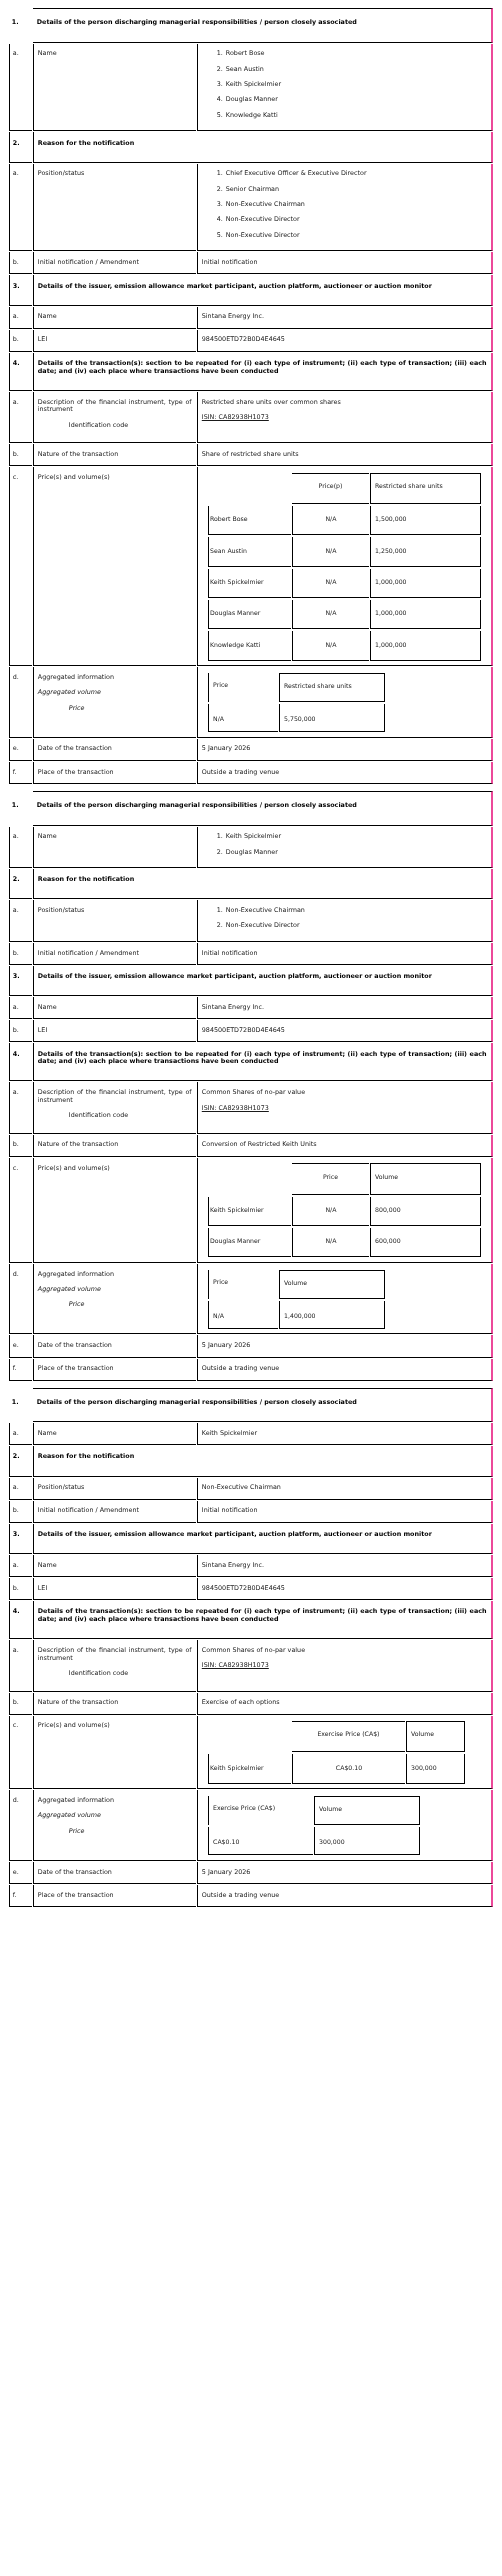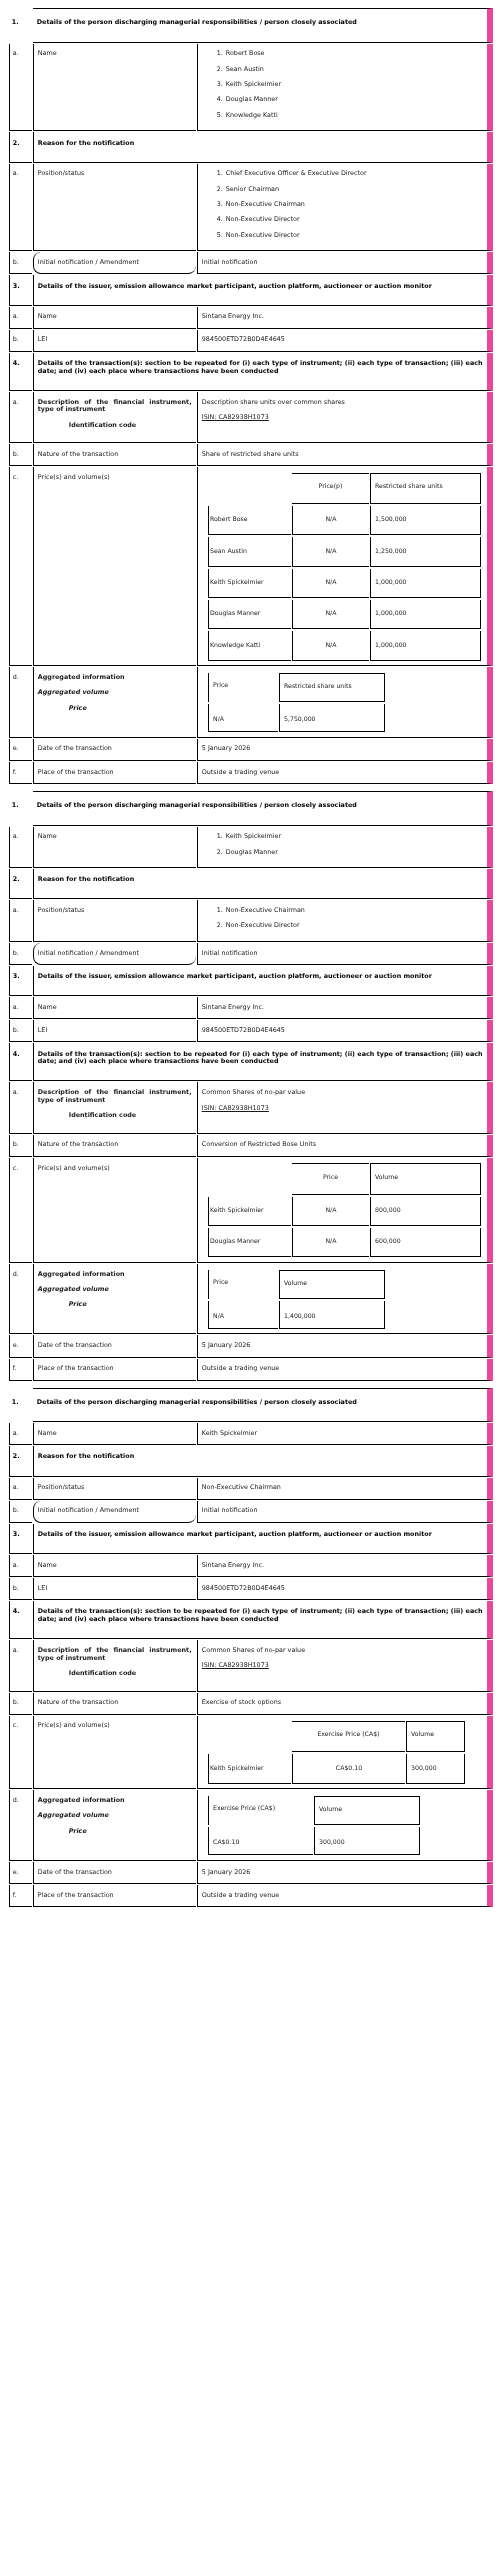--- a/index.html
+++ b/index.html
@@ -20,34 +20,34 @@
   table.pdmr col.c-num { width: 23px; }
   table.pdmr col.c-label { width: 163px; }
   table.pdmr col.c-val { width: auto; }
   table.pdmr td {
     vertical-align: top;
     padding: 6.7px 4.1px 6.7px 4.1px;
     line-height: 7.7px;
     border-left: 1px solid #000;
     border-bottom: 1.3px solid #000;
   }
-  table.pdmr td.last { border-right: 6px solid #ec4899; }
+  table.pdmr td.last { border-right: 2px solid #ec4899; }
   table.pdmr td.num { padding-left: 3.1px; padding-right: 2.1px; }
   tr.sec-head td { font-weight: bold; color: #000; padding-top: 7.2px; padding-bottom: 14.4px; }
   tr.sec-head td.num { font-weight: bold; }
   tr.sec-head.first td.num { border-left: none; border-bottom: none; padding-top: 11.3px; }
   tr.sec-head.first td.ttl { border-top: 1.3px solid #000; border-left: none; padding-top: 10.3px; }
-  .justify { text-align: justify; border-radius: 8px; }
+  .justify { text-align: justify; }
   .ttl-text { text-align: justify; }
   ol.vlist { margin: 0; padding-left: 23px; }
   ol.vlist li { margin: 0 0 7.7px 0; padding-left: 1px; }
   ol.vlist li:last-child { margin-bottom: 4.1px; }
   .vblock p { margin: 0 0 7.7px 0; }
   .vblock p:last-child { margin-bottom: 9.3px; text-decoration: underline; }
-  .lblock p { margin: 0 0 7.7px 0; font-weight: bold; }
+  .lblock p { margin: 0 0 7.7px 0; }
   .lblock p:last-child { margin-bottom: 6.2px; margin-left: 31px; }
   .ital { font-style: italic; }
 
   
   table.inner {
     border-collapse: separate;
     border-spacing: 1px 2.1px;
     margin: -3.1px 0 -4.1px 5.2px;
     table-layout: fixed;
   }
@@ -163,21 +163,21 @@
             <div class="ttl-text">Details of the transaction(s): section to be repeated for (i) each type of instrument; (ii) each type of transaction; (iii) each date; and (iv) each place where transactions have been conducted</div>
           </td>
     </tr>
     <tr>
       <td class="num">a.</td>
       <td class="lblock">
         <p class="justify">Description of the financial instrument, type of instrument</p>
         <p>Identification code</p>
       </td>
       <td class="last vblock">
-        <p>Description share units over common shares</p>
+        <p>Restricted share units over common shares</p>
         <p>ISIN: CA82938H1073</p>
       </td>
     </tr>
     <tr>
       <td class="num">b.</td>
       <td>Nature of the transaction</td>
       <td class="last">Share of restricted share units</td>
     </tr>
     <tr>
       <td class="num">c.</td>
@@ -334,21 +334,21 @@
         <p>Identification code</p>
       </td>
       <td class="last vblock">
         <p>Common Shares of no-par value</p>
         <p>ISIN: CA82938H1073</p>
       </td>
     </tr>
     <tr>
       <td class="num">b.</td>
       <td>Nature of the transaction</td>
-      <td class="last">Conversion of Restricted Bose Units</td>
+      <td class="last">Conversion of Restricted Keith Units</td>
     </tr>
     <tr>
       <td class="num">c.</td>
       <td>Price(s) and volume(s)</td>
       <td class="last">
         <table class="inner">
           <colgroup>
                 <col style="width:83px">
                 <col style="width:77px">
                 <col style="width:111px">
@@ -473,21 +473,21 @@
         <p>Identification code</p>
       </td>
       <td class="last vblock">
         <p>Common Shares of no-par value</p>
         <p>ISIN: CA82938H1073</p>
       </td>
     </tr>
     <tr>
       <td class="num">b.</td>
       <td>Nature of the transaction</td>
-      <td class="last">Exercise of stock options</td>
+      <td class="last">Exercise of each options</td>
     </tr>
     <tr>
       <td class="num">c.</td>
       <td>Price(s) and volume(s)</td>
       <td class="last">
         <table class="inner">
           <colgroup>
                 <col style="width:83px">
                 <col style="width:113px">
                 <col style="width:59px">

